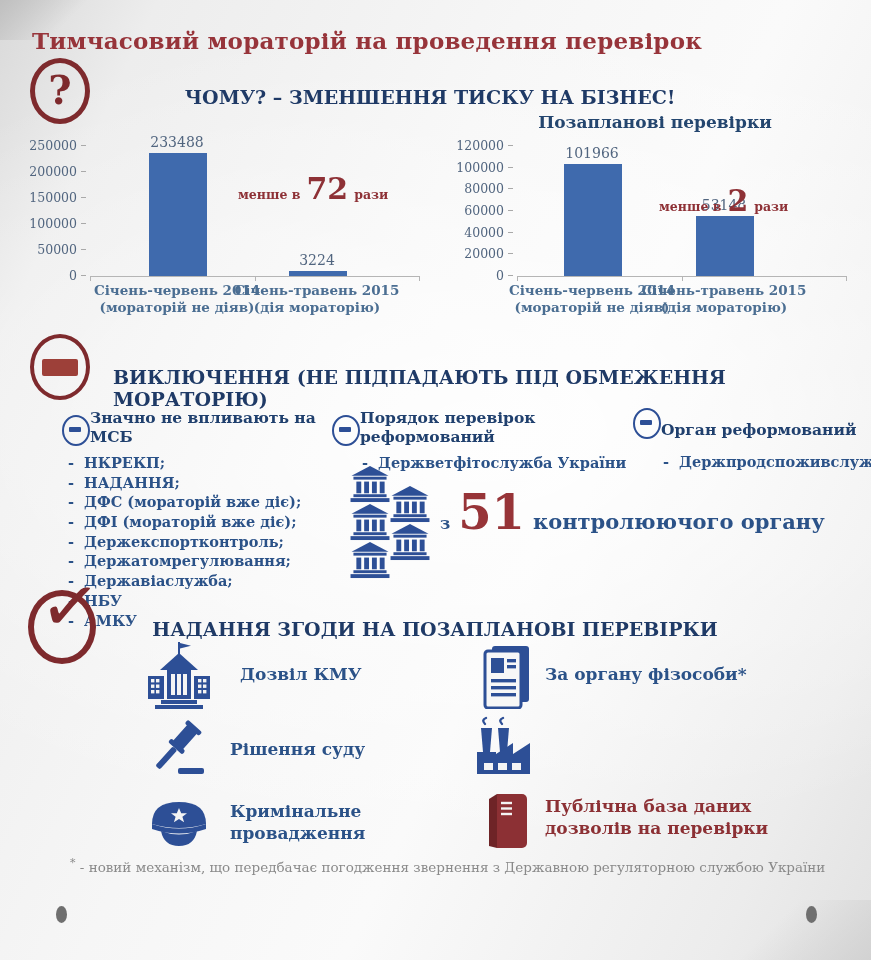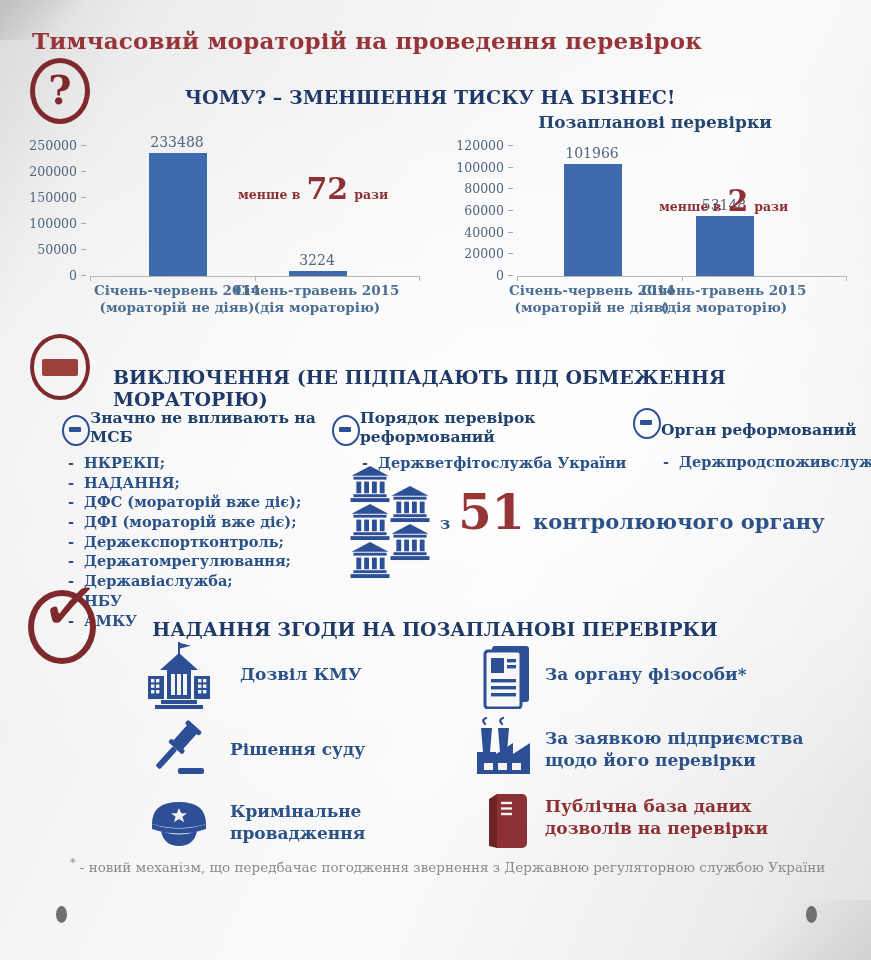--- a/index.html
+++ b/index.html
@@ -384,21 +384,20 @@
       <polygon points="9,12 20,12 18,36 11,36"></polygon>
       <polygon points="26,12 37,12 35,36 28,36"></polygon>
       <polygon points="5,36 5,58 58,58 58,27 41,38 41,27 24,38 24,36"></polygon>
     </g>
     <g fill="#f4f4f4">
       <rect x="12" y="47" width="9" height="7"></rect>
         <rect x="26" y="47" width="9" height="7"></rect>
         <rect x="40" y="47" width="9" height="7"></rect>
     </g>
   </svg>
-  <div class="abs consent-label" style="left:545px;top:727px;width:260px;">За заявкою підприємства щодо його перевірки</div>
 
   <svg class="abs" style="left:146px;top:796px;" width="66" height="54" viewBox="0 0 66 54" fill="#2d4f96">
     <path d="M6 28 Q6 6 33 6 Q60 6 60 28 Q33 36 6 28 Z"></path>
     <polygon fill="#f4f4f4" points="33,12 35.2,17.3 41,17.3 36.4,20.8 38.1,26.2 33,23 27.9,26.2 29.6,20.8 25,17.3 30.8,17.3"></polygon>
     <path d="M6 28 Q33 37 60 28 L60 33 Q33 42 6 33 Z"></path>
     <path d="M15 35 Q33 42 51 35 Q48 50 33 50 Q18 50 15 35 Z"></path>
   </svg>
   <div class="abs consent-label" style="left:230px;top:800px;width:150px;">Кримінальне провадження</div>
 
   <svg class="abs" style="left:484px;top:790px;" width="48" height="62" viewBox="0 0 48 62">

